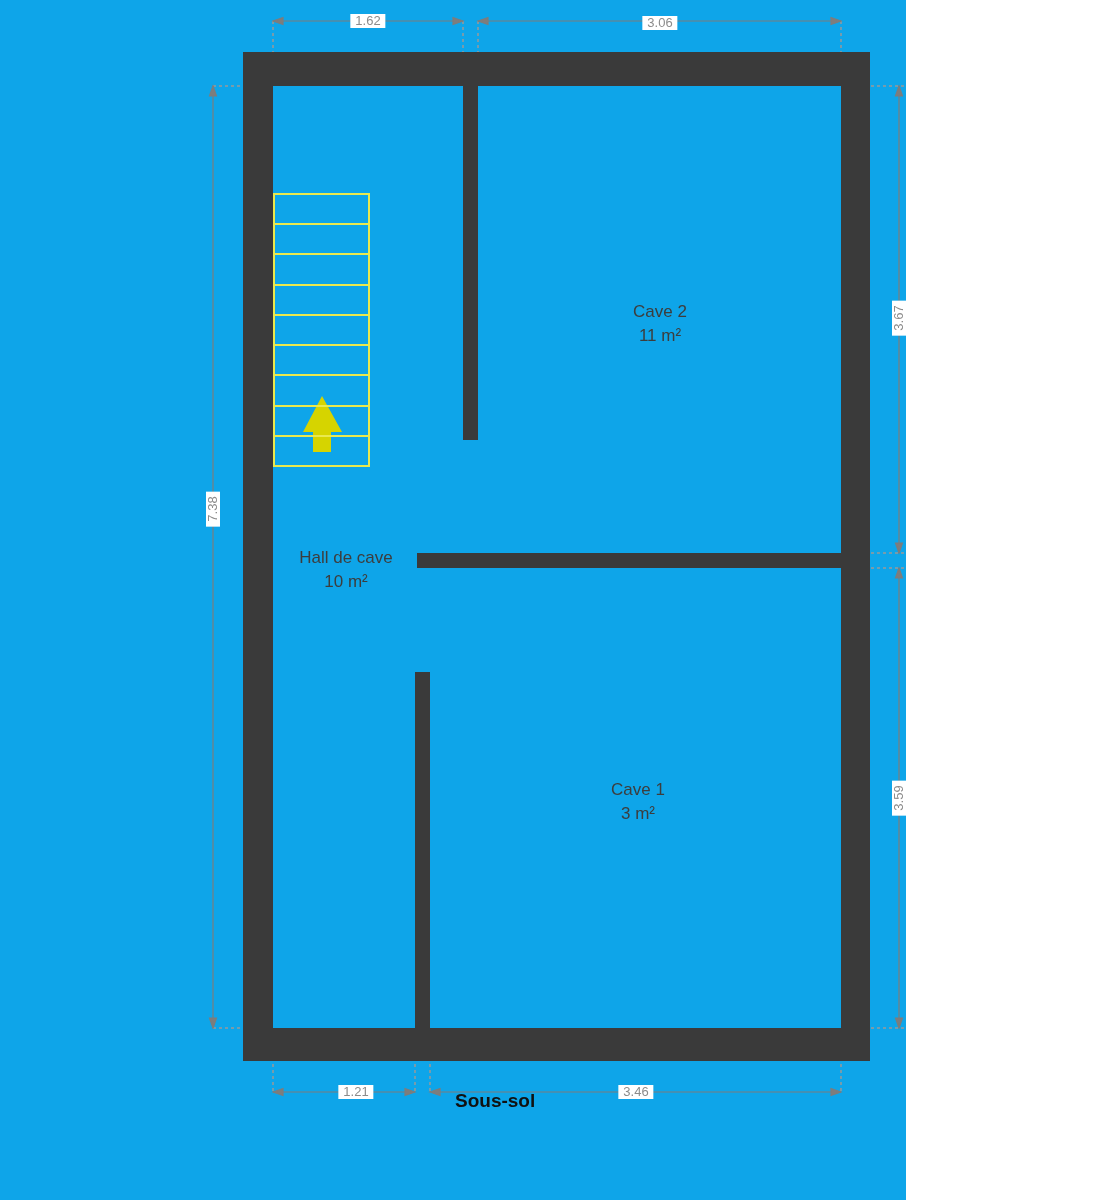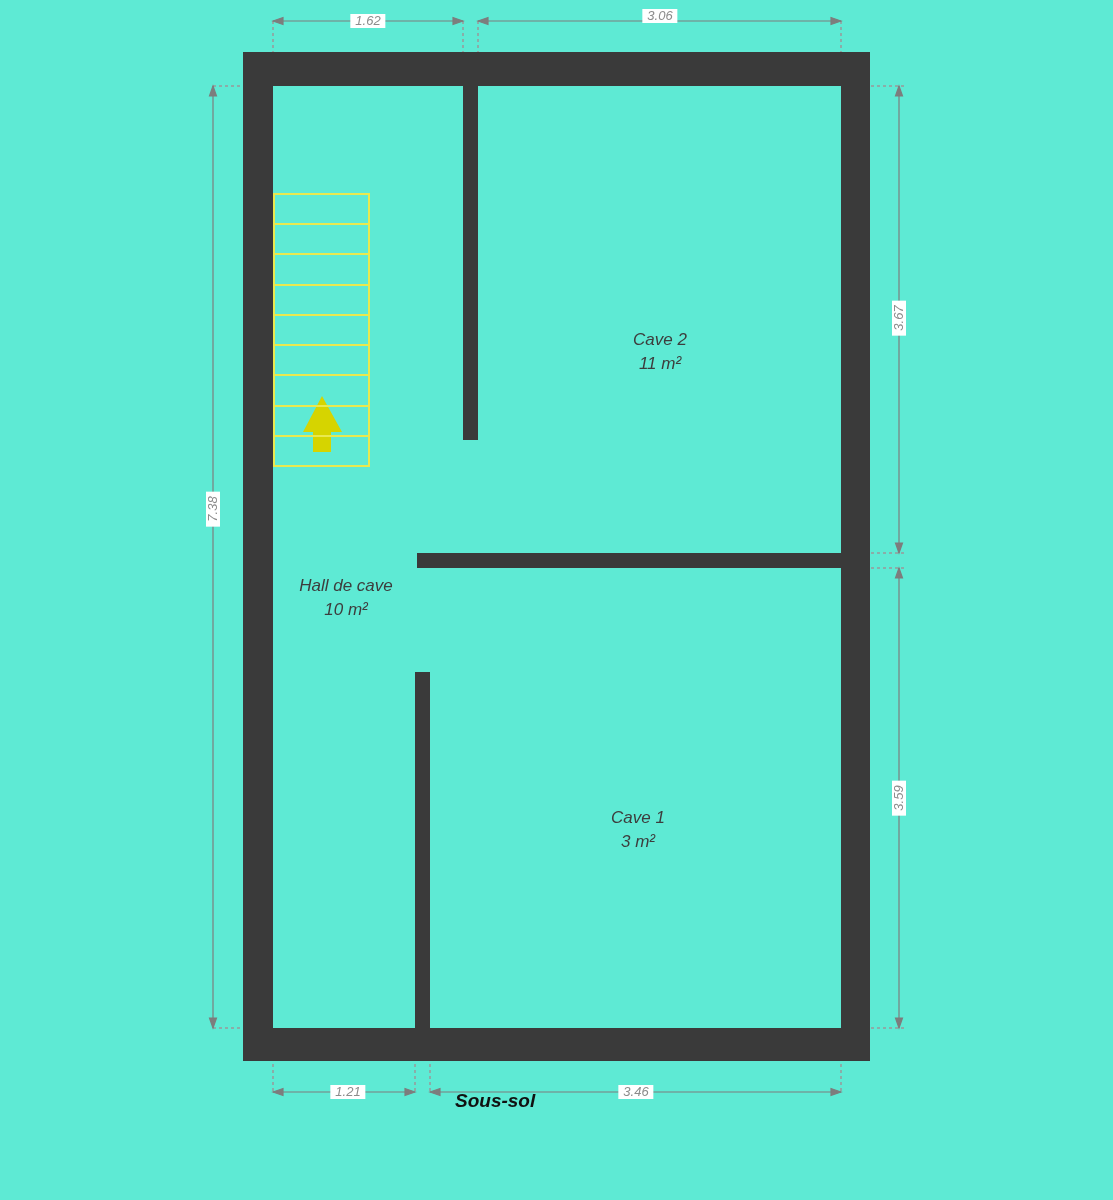--- a/index.html
+++ b/index.html
@@ -5,39 +5,39 @@
   :root{
     --wall:#3a3a3a;
     --dim-line:#7d7d7d;
     --dim-text:#8c8c8c;
     --stairs:#e9e94f;
     --stairs-arrow:#d6d400;
     --room-text:#3d3d3d;
   }
   html,body{margin:0;padding:0;background:#ffffff;}
   body{font-family:"Liberation Sans", sans-serif;}
-  .page{position:relative;width:1113px;height:1200px;background:#5eead4;overflow:hidden;font-style:italic;}
+  .page{position:relative;width:906px;height:1200px;background:#0ea5e9;overflow:hidden;}
 
   .wall{position:absolute;background:var(--wall);}
 
   
   .anno{position:absolute;left:0;top:0;width:1113px;height:1200px;}
 
   
   .dim-label{
     position:absolute;color:var(--dim-text);font-size:13px;line-height:14px;
     background:#ffffff;padding:0 5px;white-space:nowrap;
     transform:translate(-50%,-50%);
   }
   .dim-label.rot{transform:translate(-50%,-50%) rotate(-90deg);}
 
   
   .room-label{
     position:absolute;transform:translate(-50%,-50%);text-align:center;
-    color:var(--room-text);font-size:17px;line-height:24px;white-space:nowrap;margin-top:28px;
+    color:var(--room-text);font-size:17px;line-height:24px;white-space:nowrap;
   }
 
   
   .stairs{
     position:absolute;left:273px;top:193px;width:97px;height:274px;
     border:2px solid var(--stairs);box-sizing:border-box;
     display:flex;flex-direction:column;
   }
   .stairs .step{flex:1 1 0;border-bottom:2px solid var(--stairs);}
   .stairs .step:last-child{border-bottom:none;}
@@ -127,25 +127,25 @@
       <div class="step"></div>
       <div class="step"></div>
       <div class="step"></div>
       <div class="step"></div>
       <div class="step"></div>
       <div class="step"></div>
       <div class="step"></div>
     </div>
 
   <div class="dim-label" style="left:368px;top:21px;">1.62</div>
-  <div class="dim-label" style="left:660px;top:16px;">3.06</div>
+  <div class="dim-label" style="left:660px;top:23px;">3.06</div>
   <div class="dim-label rot" style="left:213px;top:509px;">7.38</div>
   <div class="dim-label rot" style="left:899px;top:318px;">3.67</div>
   <div class="dim-label rot" style="left:899px;top:798px;">3.59</div>
-  <div class="dim-label" style="left:348px;top:1092px;text-align:right;">1.21</div>
+  <div class="dim-label" style="left:356px;top:1092px;text-align:right;">1.21</div>
   <div class="dim-label" style="left:636px;top:1092px;">3.46</div>
 
   <div class="room-label" style="left:660px;top:324px;">
     <div>Cave 2</div>
     <div>11 m²</div>
   </div>
   <div class="room-label" style="left:346px;top:570px;">
     <div>Hall de cave</div>
     <div>10 m²</div>
   </div>

